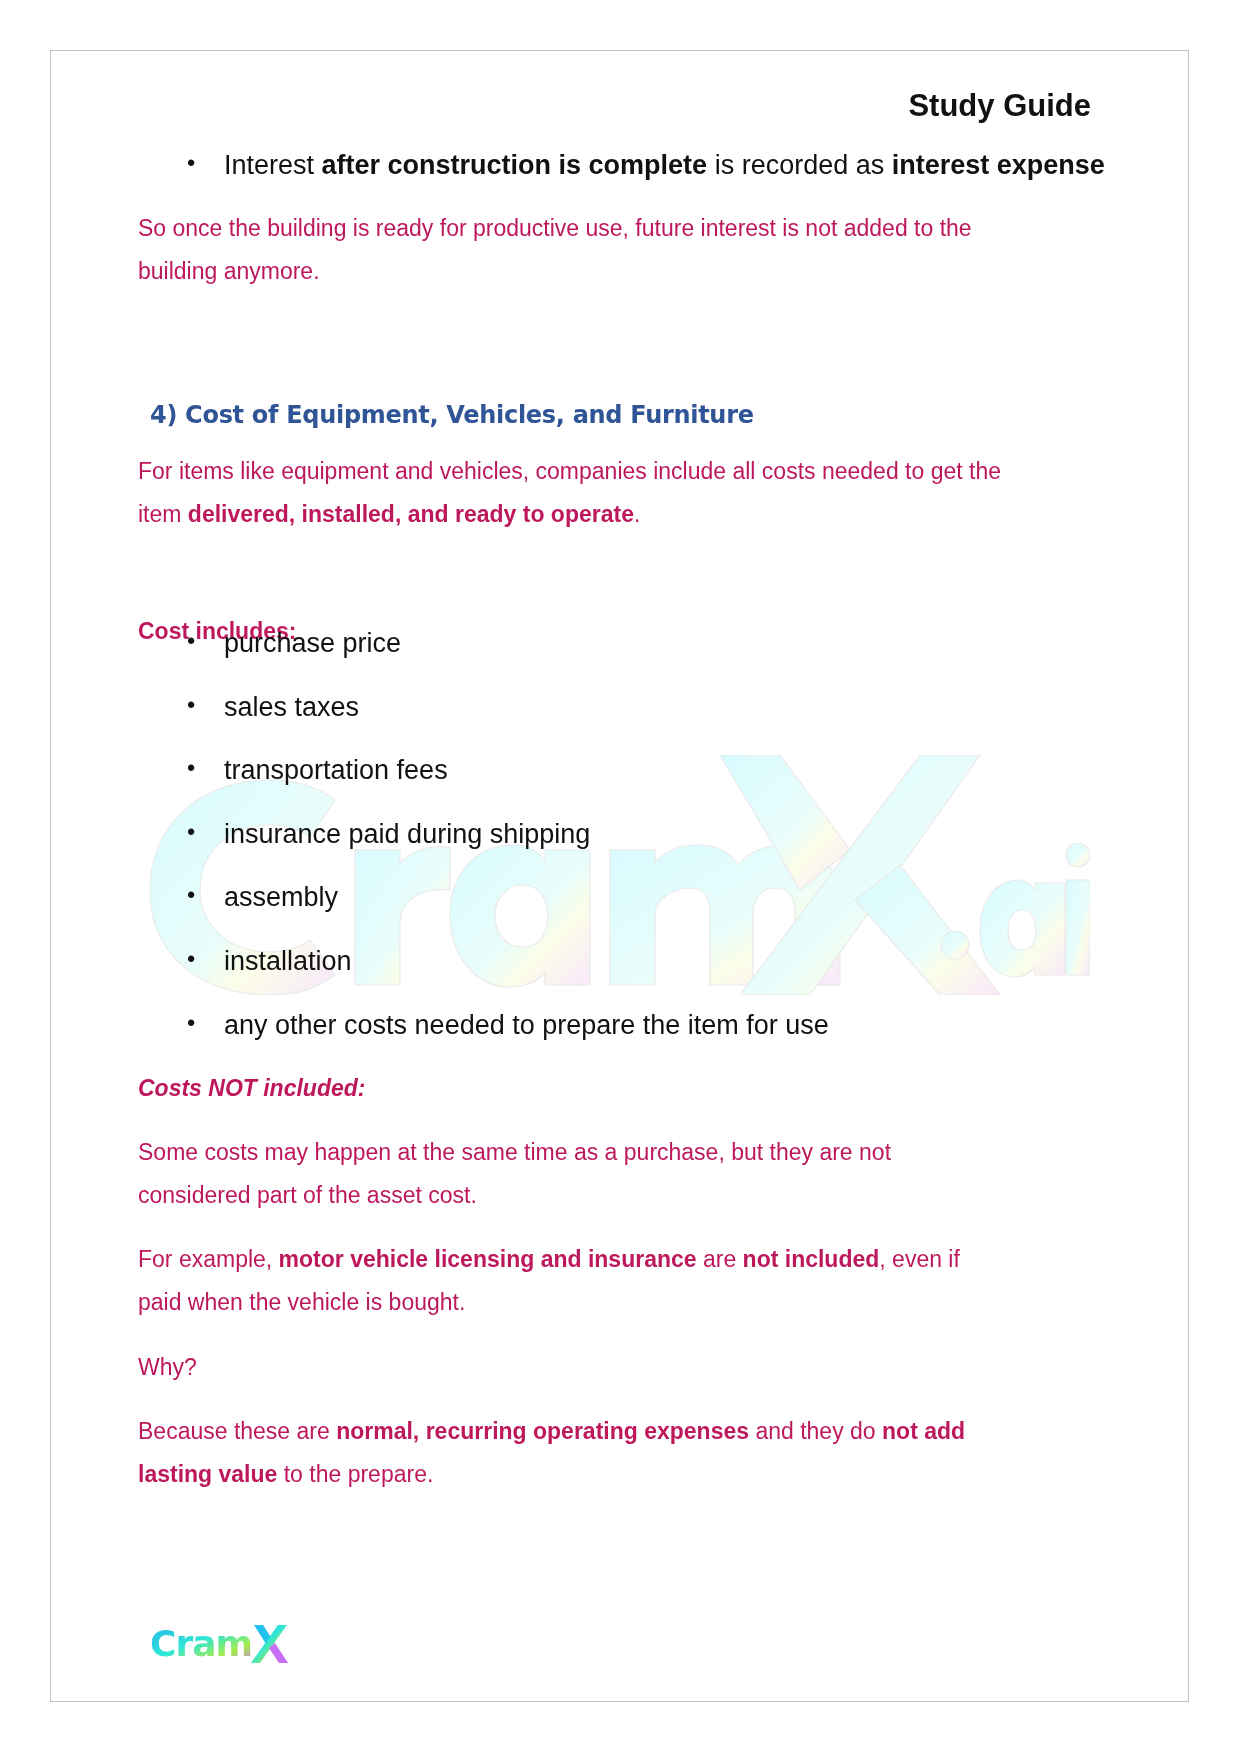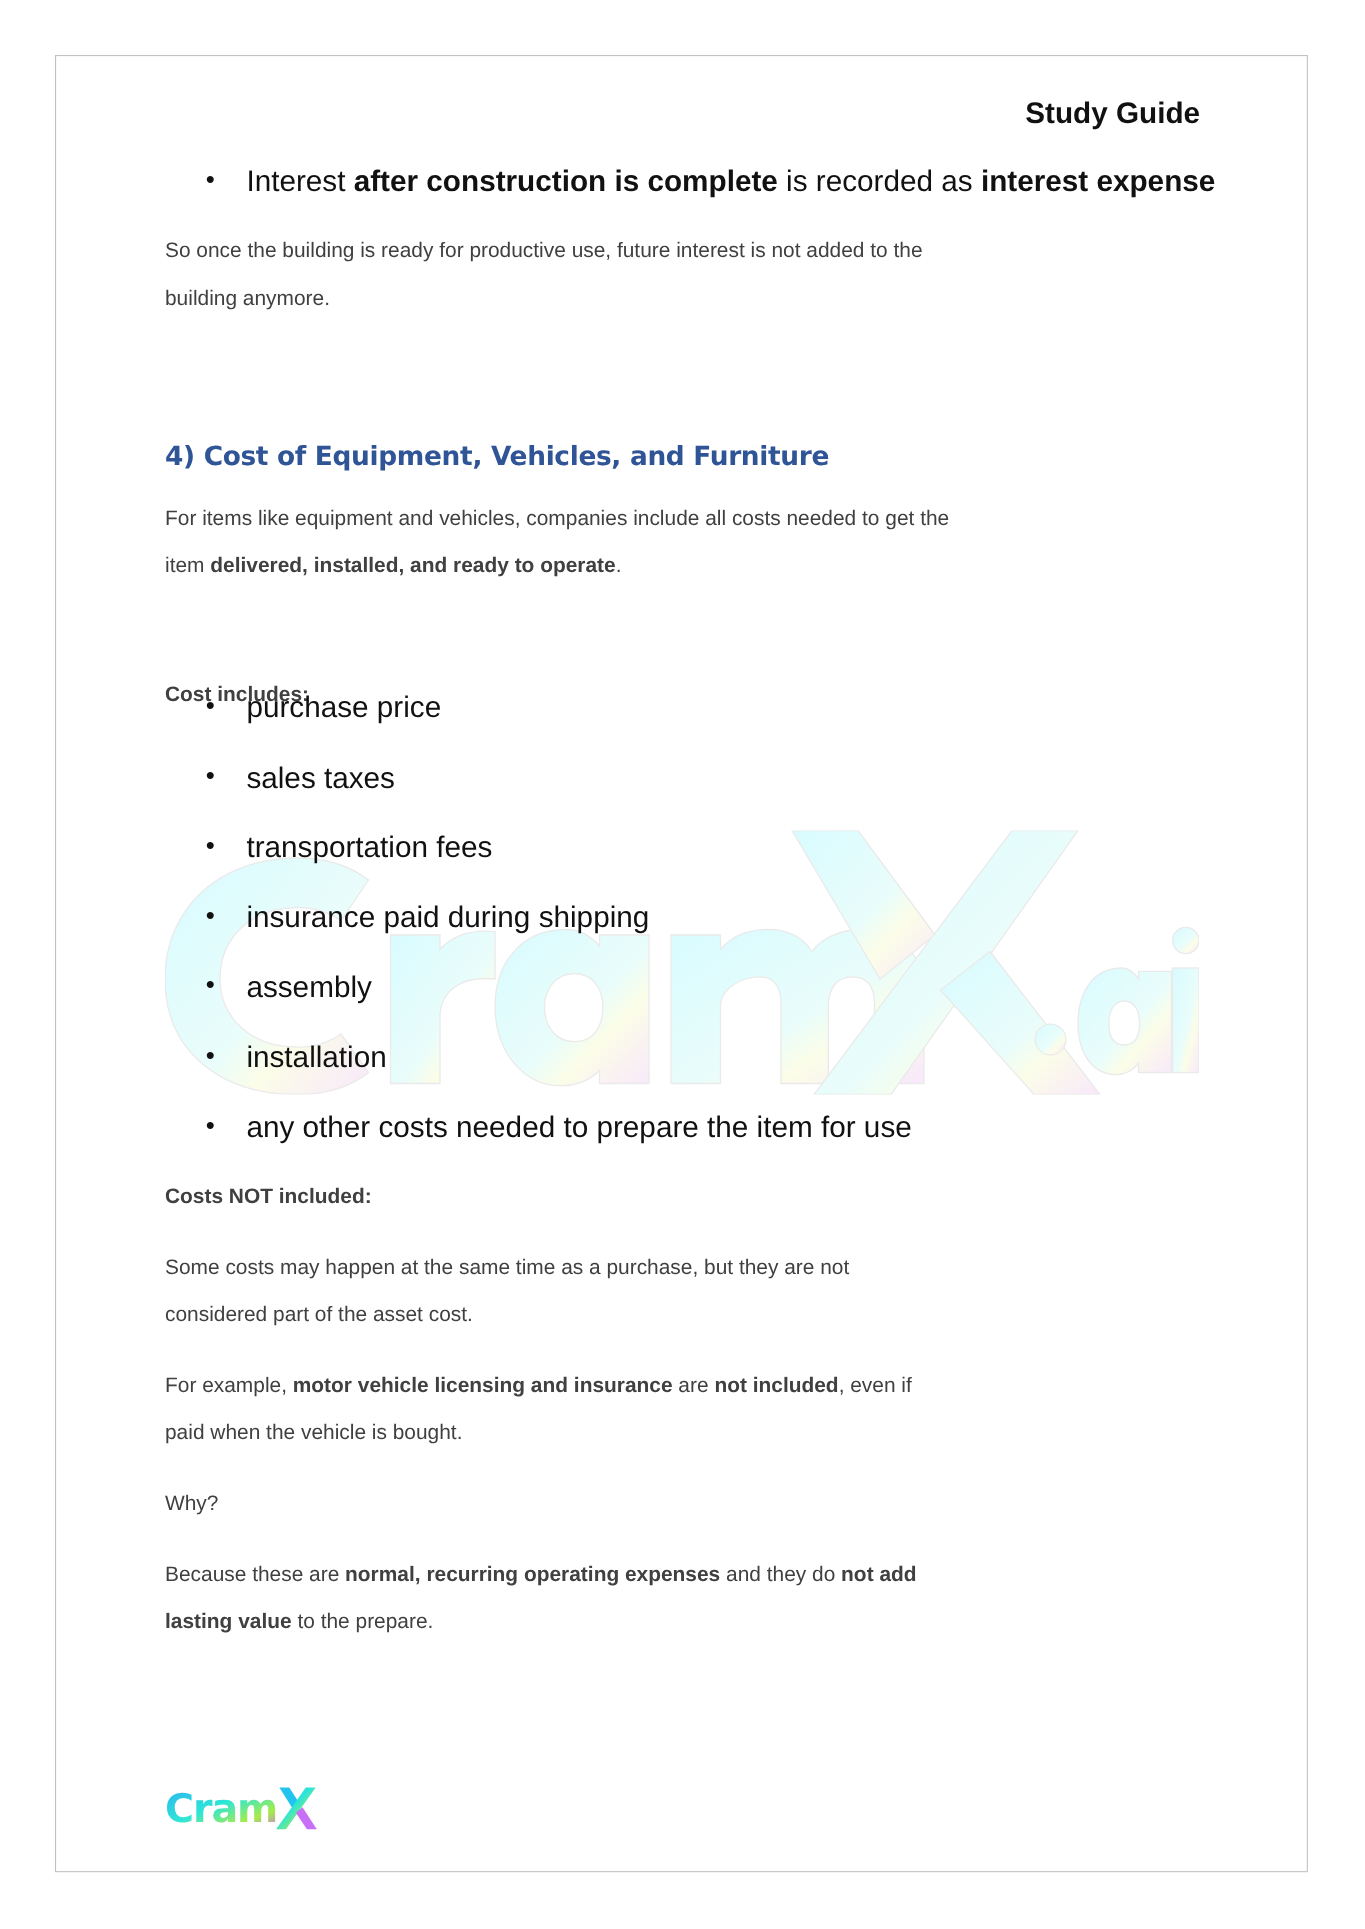--- a/index.html
+++ b/index.html
@@ -1,19 +1,19 @@
 <!DOCTYPE html>
 <html><head>
 <meta charset="utf-8">
 <style>
   html, body { margin:0; padding:0; background:#ffffff; }
   body { width:1241px; height:1754px; position:relative; overflow:hidden; font-family:"Liberation Sans", sans-serif; color:#111; }
   .page-frame { position:absolute; left:50px; top:50px; width:1139px; height:1652px; border:1.5px solid #c2c2c2; box-sizing:border-box; }
-  .header-title { position:absolute; right:150px; top:88px; font-size:27px; font-weight:bold; color:#111; }
-  .txt { position:absolute; left:150px; font-size:19px; line-height:43px; color:#404040; }
+  .header-title { position:absolute; right:150px; top:88px; font-size:31px; font-weight:bold; color:#111; }
+  .txt { position:absolute; left:138px; font-size:23px; line-height:43px; color:#be185d; }
   .bullet { position:absolute; left:187px; font-size:23.5px; color:#111; }
   .bullet-text { position:absolute; left:224px; font-size:27px; color:#111; }
   .section-heading { position:absolute; left:150px; top:385px; font-family:"DejaVu Sans", sans-serif; font-size:24px; font-weight:bold; color:#2f5597; letter-spacing:-0.3px;margin-top:16px; }
   b { font-weight:bold; }
   .watermark { position:absolute; left:150px; top:755px; width:940px; height:240px; pointer-events:none; }
   .footer-logo { position:absolute; left:150px; top:1617px; height:50px; }
 </style>
 </head>
 <body>
 
@@ -80,21 +80,21 @@
   <span class="bullet" style="top:819px;">•</span>
   <span class="bullet-text" style="top:819px;">insurance paid during shipping</span>
   <span class="bullet" style="top:882px;">•</span>
   <span class="bullet-text" style="top:882px;">assembly</span>
   <span class="bullet" style="top:946px;">•</span>
   <span class="bullet-text" style="top:946px;">installation</span>
   <span class="bullet" style="top:1010px;">•</span>
   <span class="bullet-text" style="top:1010px;">any other costs needed to prepare the item for use</span>
 </div>
 
-<div class="txt" style="top:1067px;"><b>Costs NOT included:</b></div>
+<div class="txt" style="top:1067px;font-style:italic;"><b>Costs NOT included:</b></div>
 
 <div class="txt" style="top:1131px;">
   <div>Some costs may happen at the same time as a purchase, but they are not</div>
   <div>considered part of the asset cost.</div>
 </div>
 
 <div class="txt" style="top:1238px;">
   <div><span>For example, </span><b>motor vehicle licensing and insurance</b><span> are </span><b>not included</b><span>, even if</span></div>
   <div>paid when the vehicle is bought.</div>
 </div>

